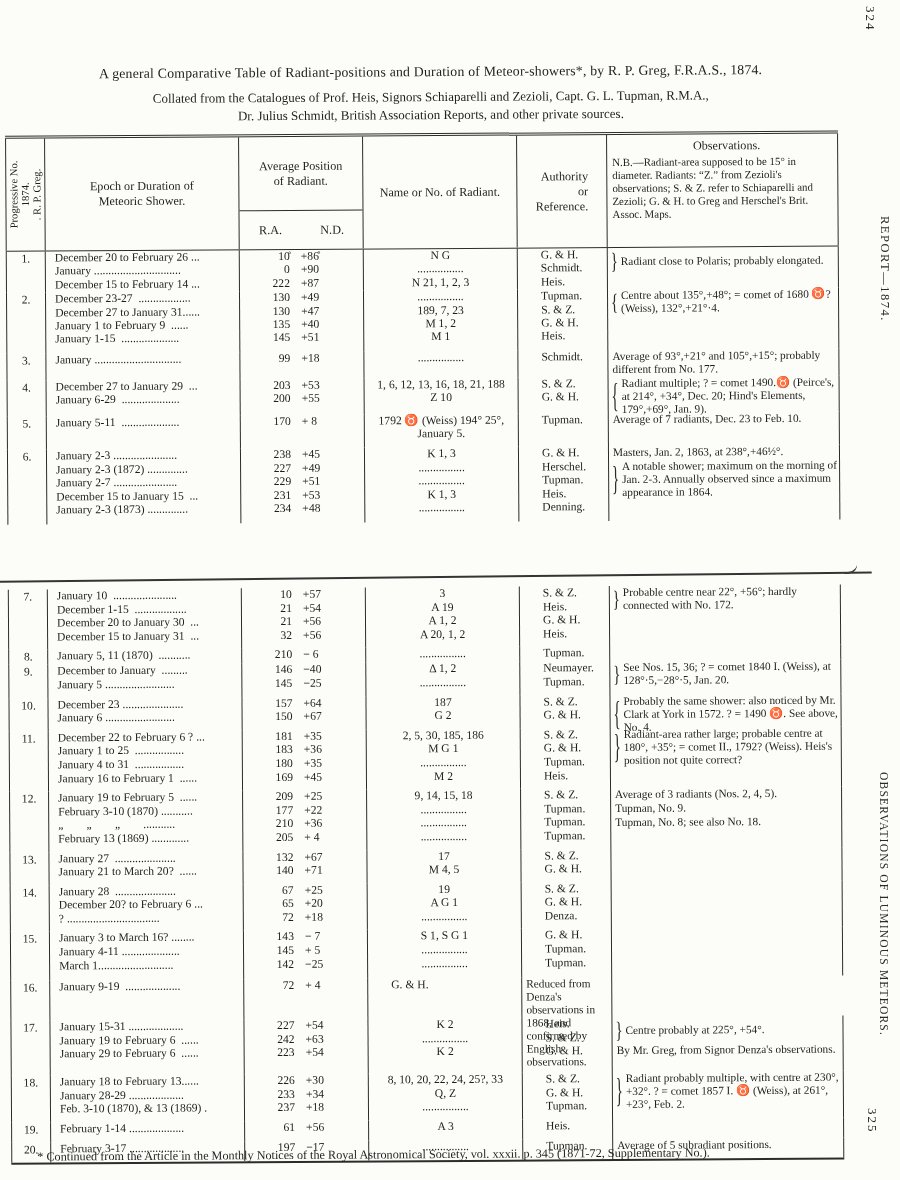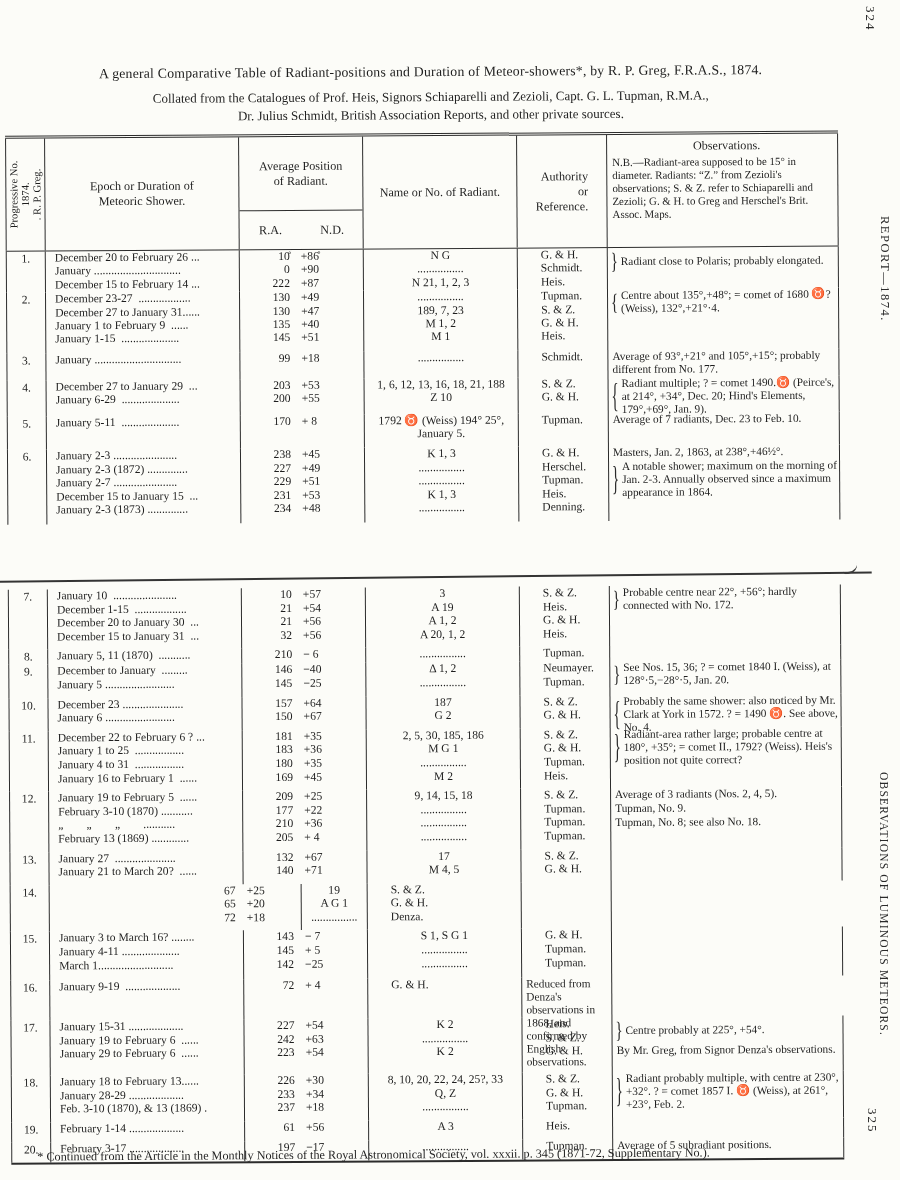--- a/index.html
+++ b/index.html
@@ -579,20 +579,25 @@
             <div class="cell c-auth">
               <div class="ln">S. &amp; Z.</div>
               <div class="ln">G. &amp; H.</div>
             </div>
             <div class="cell c-obs">
               <div class="obs-inner"></div>
             </div>
           </div>
           <div class="group">
             <div class="cell c-no">14.</div>
+            <div class="cell c-epoch">
+              <div class="ln">January 28  .....................</div>
+              <div class="ln">December 20? to February 6 ...</div>
+              <div class="ln">? ................................</div>
+            </div>
             <div class="cell c-ra">
               <div class="ln">67</div>
               <div class="ln">65</div>
               <div class="ln">72</div>
             </div>
             <div class="cell c-nd">
               <div class="ln">+25</div>
               <div class="ln">+20</div>
               <div class="ln">+18</div>
             </div>

